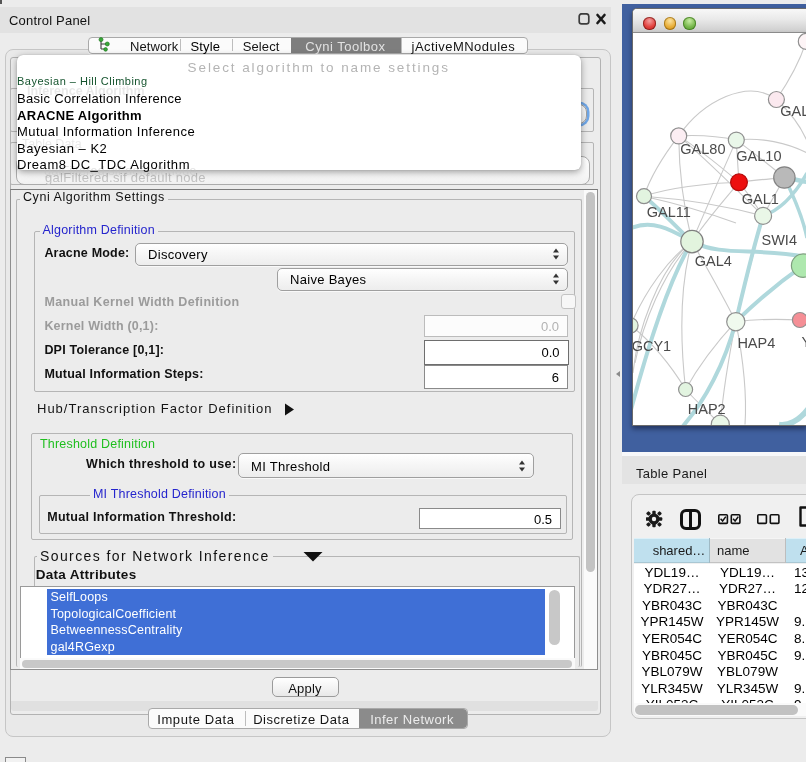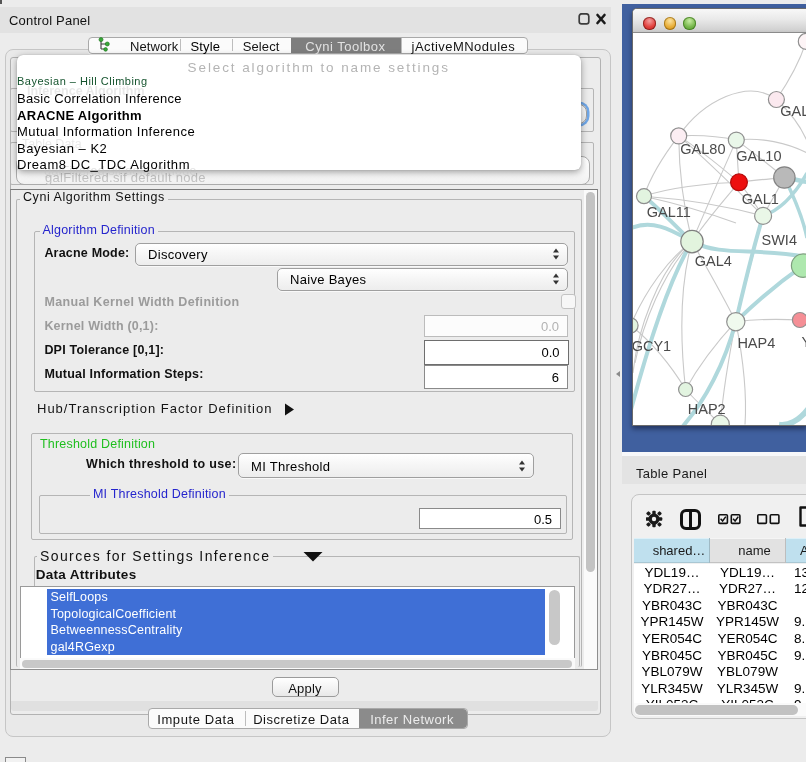--- a/index.html
+++ b/index.html
@@ -72,21 +72,21 @@
   <svg class="abs" style="left:166px;top:11px;" width="15" height="24" viewBox="0 0 15 24">
     <path d="M2.5,1.5 h8 l4,4 v14 h-12 z" fill="none" stroke="#111" stroke-width="2.4" stroke-linejoin="round"></path>
   </svg>
 
   <div class="abs" style="left:2px;top:43px;width:179px;height:165px;overflow:hidden;">
 
     <div class="abs" style="left:0;top:0;width:75px;height:25px;background:#bfe0ee;border-right:1px solid #9fb9c4;box-shadow:inset 0 1px 0 #ddf0f8,inset 0 -1px 0 #a9c7d3;"></div>
     <div class="abs" style="left:76px;top:0;width:75px;height:25px;background:#e2e2e2;border-right:1px solid #bdbdbd;box-shadow:inset 0 1px 0 #f5f5f5,inset 0 -1px 0 #c2c2c2;"></div>
     <div class="abs" style="left:152px;top:0;width:27px;height:25px;background:#bfe0ee;box-shadow:inset 0 1px 0 #ddf0f8,inset 0 -1px 0 #a9c7d3;"></div>
     <div class="abs" style="left:7px;top:5px;width:76px;text-align:center;font-size:13px;color:#1a1a1a;">shared…</div>
-    <div class="abs" style="left:83px;top:5px;width:75px;text-align:center;font-size:13px;color:#1a1a1a;">name</div>
+    <div class="abs" style="left:83px;top:5px;width:75px;font-size:13px;color:#1a1a1a;">name</div>
     <div class="abs" style="left:166px;top:5px;font-size:13px;color:#1a1a1a;">A</div>
 
     <div class="abs" id="trows" style="left:0;top:26px;width:179px;height:142px;background:#fff;font-size:13.5px;color:#000;">
     <div class="abs" style="left:0;top:0.5px;width:76px;text-align:center;">YDL19…</div>
     <div class="abs" style="left:76px;top:0.5px;width:75px;text-align:center;">YDL19…</div>
     <div class="abs" style="left:160px;top:0.5px;">13</div>
     <div class="abs" style="left:0;top:17.1px;width:76px;text-align:center;">YDR27…</div>
     <div class="abs" style="left:76px;top:17.1px;width:75px;text-align:center;">YDR27…</div>
     <div class="abs" style="left:160px;top:17.1px;">12</div>
     <div class="abs" style="left:0;top:33.7px;width:76px;text-align:center;">YBR043C</div>
@@ -297,26 +297,27 @@
   <div class="combo" style="left:227px;top:263px;width:294px;height:23px;">
     <span class="ct">MI Threshold</span>
     <svg class="ar" viewBox="0 0 8 12">
         <path d="M4,0.5 L7,4.5 H1 Z M4,11.5 L1,7.5 H7 Z" fill="#333"></path>
       </svg>
   </div>
 
   <div class="abs" style="left:28px;top:305px;width:525.5px;height:36.7px;border:1px solid #b5b5b5;border-radius:2px;"></div>
   <div class="ftitle" style="left:33px;top:297px;color:#2525cd;margin-left:46px;">MI Threshold Definition</div>
 
+  <div class="lbl abs" style="left:36.2px;top:320px;letter-spacing:.3px;">Mutual Information Threshold:</div>
   <div class="tfield" style="left:408px;top:318px;width:140px;height:19px;border-color:#8a8a8a;">
     <span class="tv">0.5</span>
   </div>
 
   <div class="abs" style="left:22.5px;top:365.5px;width:544.5px;height:110.5px;border:1px solid #b5b5b5;border-bottom:none;border-radius:2px;"></div>
-  <div class="ftitle" style="left:26px;top:357.5px;color:#111;font-size:14px;letter-spacing:1.4px;">Sources for Settings Inference</div>
+  <div class="ftitle" style="left:26px;top:357.5px;color:#111;font-size:14px;letter-spacing:1.4px;">Sources for Network Inference</div>
   <svg class="abs" style="left:292px;top:360.5px;" width="20" height="11" viewBox="0 0 20 11">
       <path d="M0.5,1 L19.5,1 L10,10.5 Z" fill="#111"></path>
     </svg>
 
   <div class="lbl abs" style="left:24.7px;top:377px;font-size:13.5px;letter-spacing:.3px;">Data Attributes</div>
 
   <div class="abs" style="left:9px;top:395.5px;width:553px;height:71px;background:#fff;border:1px solid #9a9a9a;">
     <div class="abs" style="left:26px;top:2.5px;width:498px;height:66.4px;background:#3f6fd6;"></div>
     <div class="abs" style="left:29.5px;top:3.5px;color:#fff;font-size:12.5px;letter-spacing:.2px;">SelfLoops</div>
     <div class="abs" style="left:29.5px;top:20.1px;color:#fff;font-size:12.5px;letter-spacing:.2px;">TopologicalCoefficient</div>

